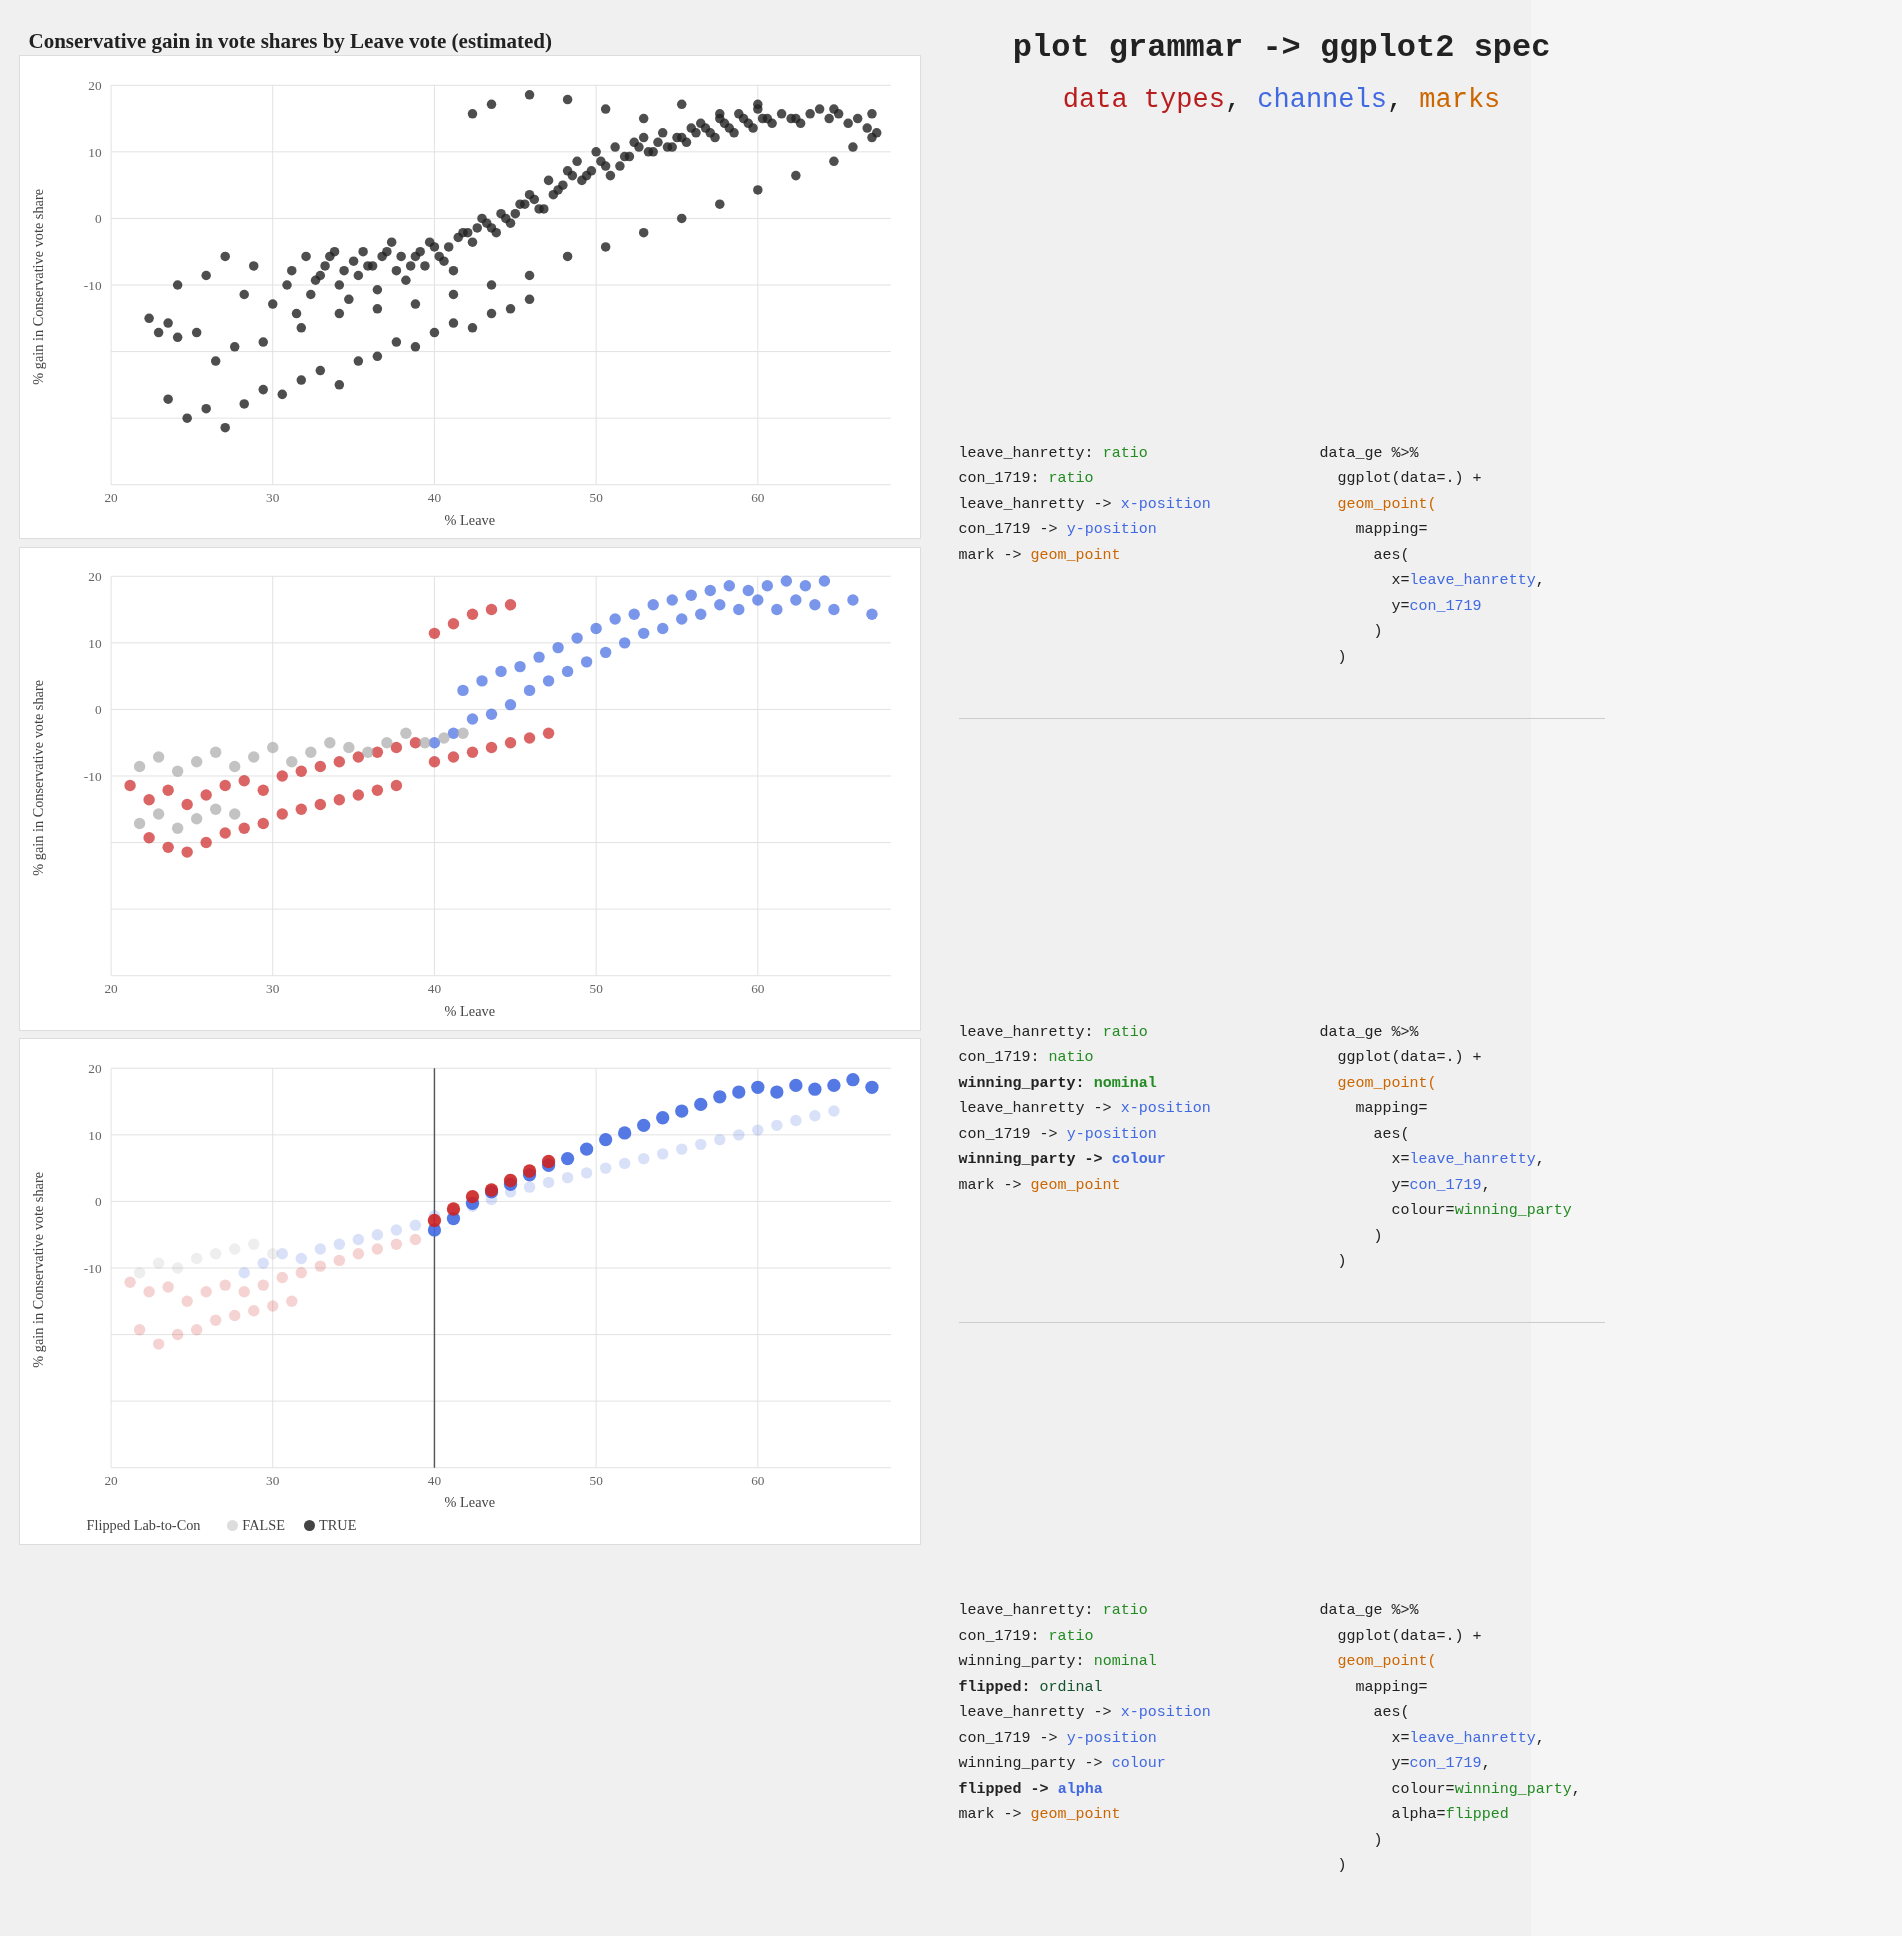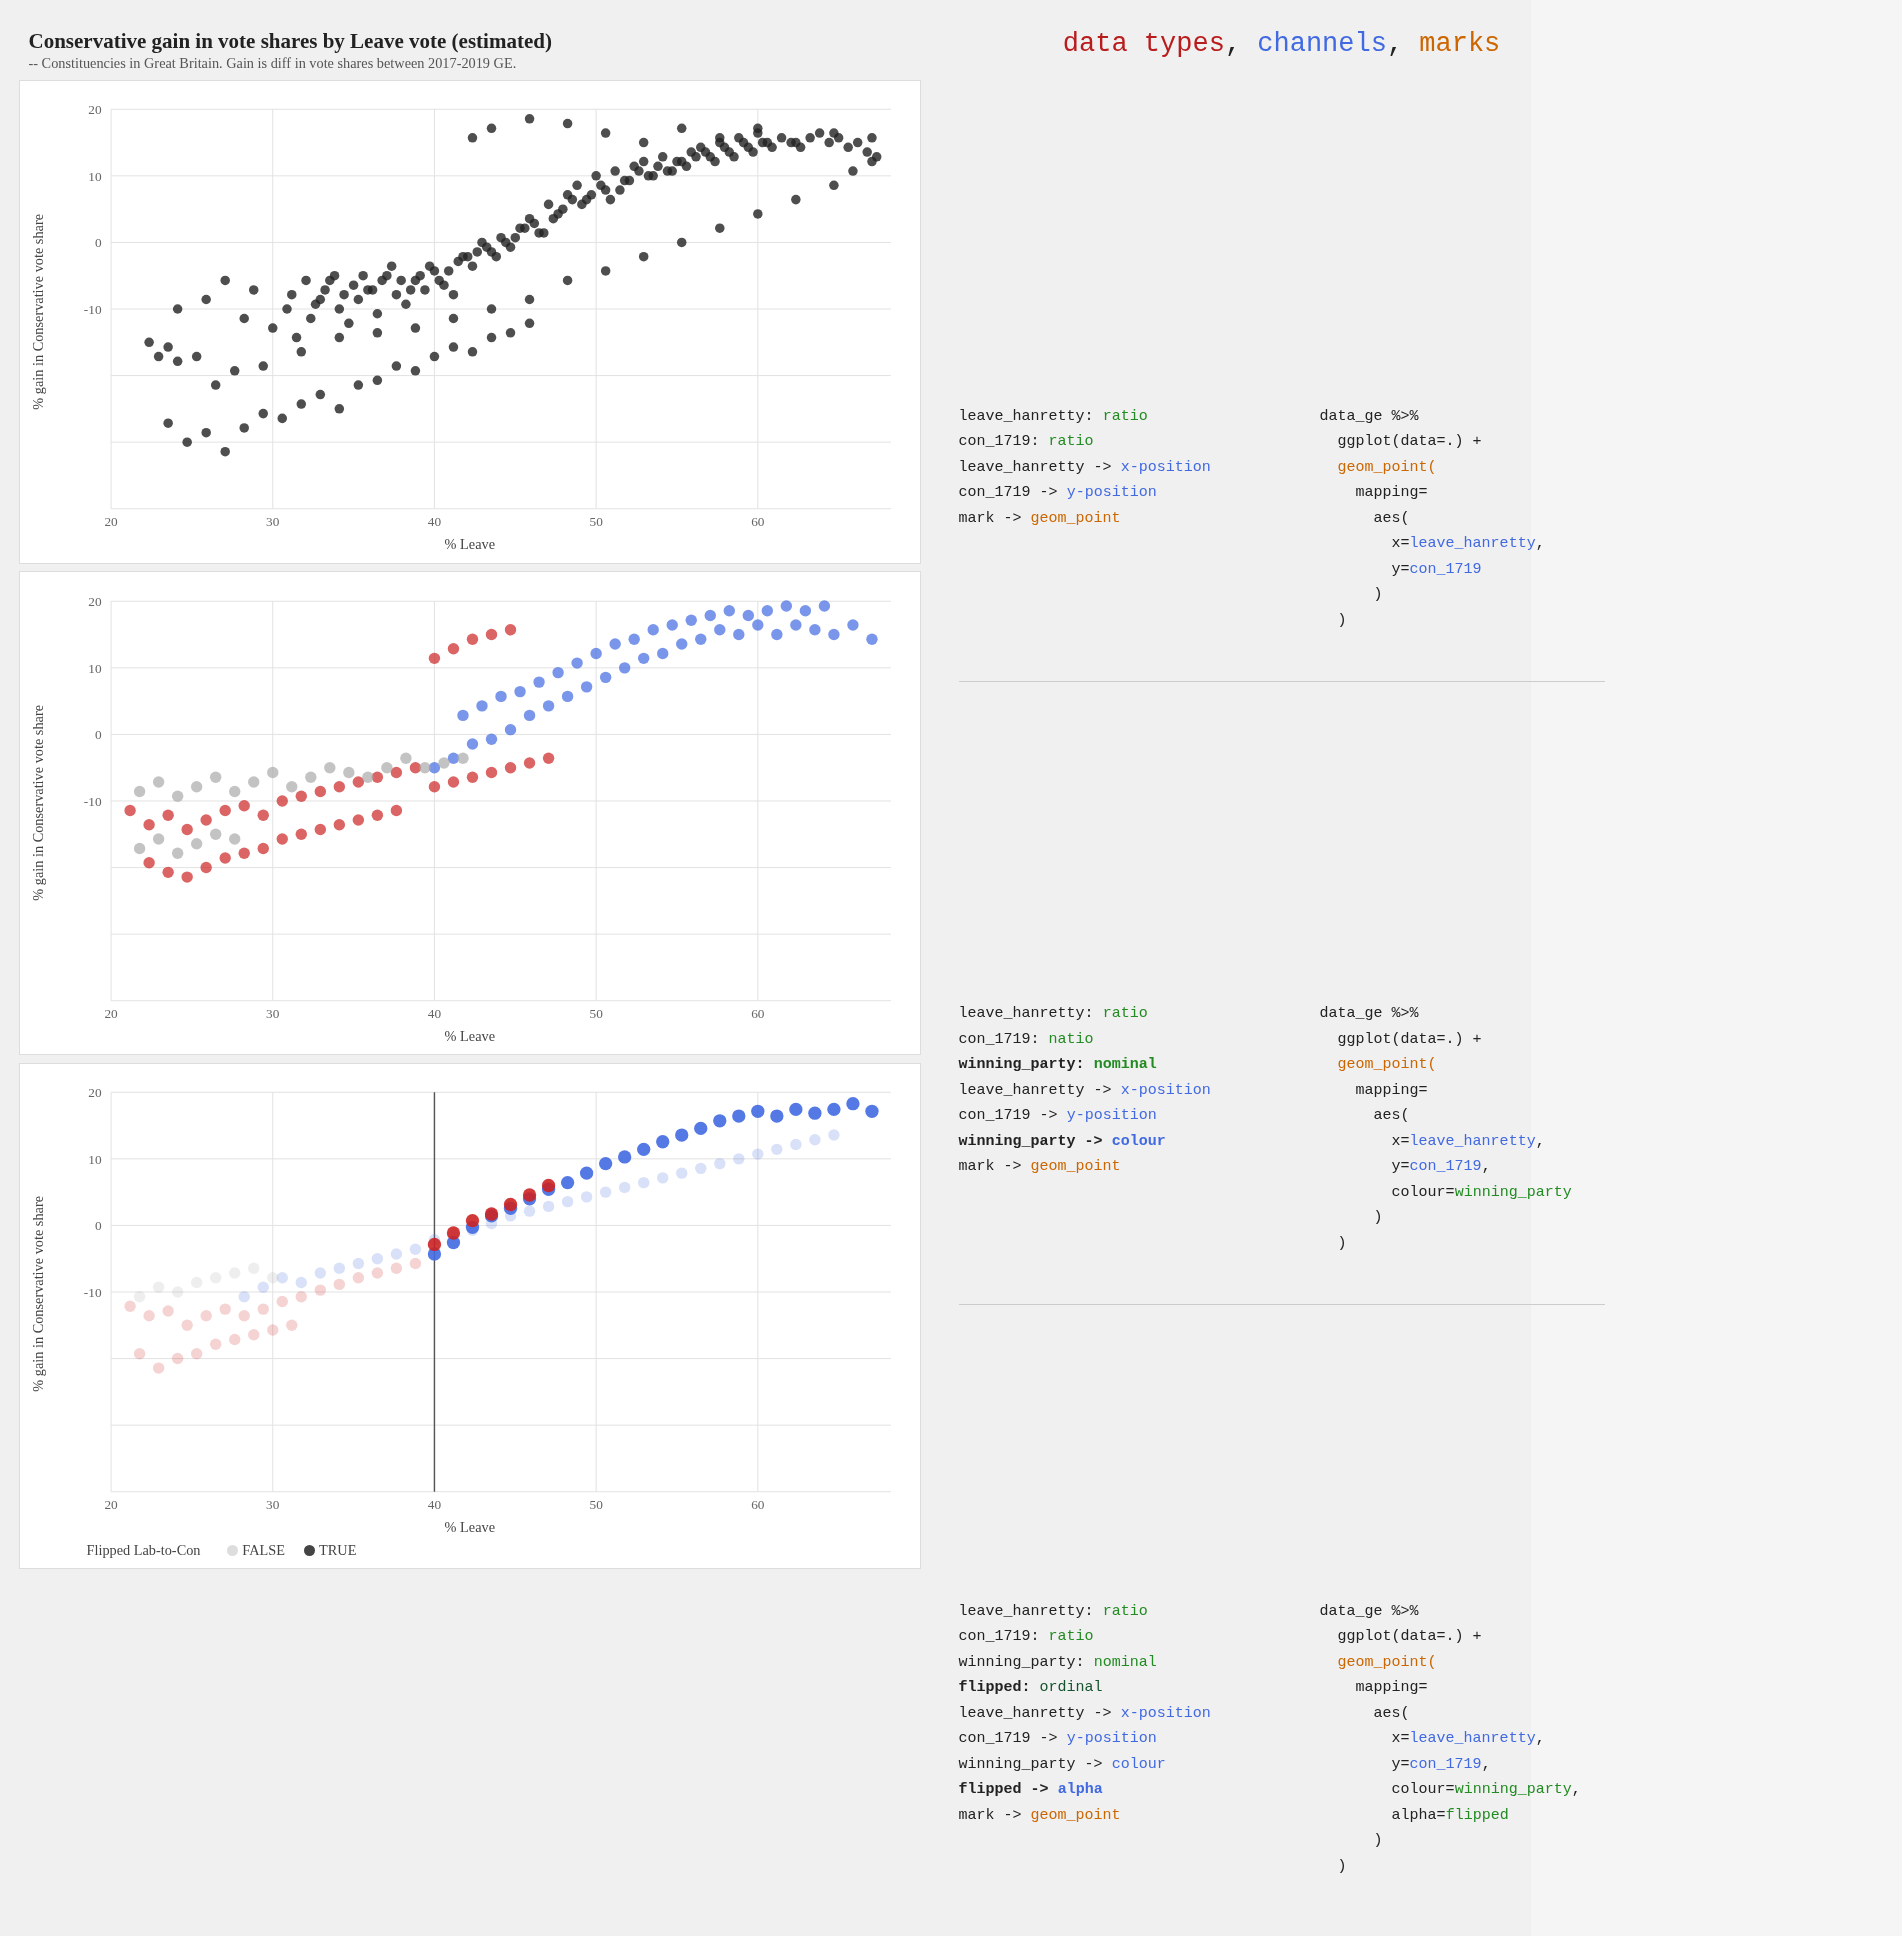--- a/index.html
+++ b/index.html
@@ -139,21 +139,20 @@
   </style>
 </head>
 <body>
 
 <div class="page-container">
 
   <div class="left-panel">
 
     <div style="padding: 9.5px 9.5px 0 9.5px;">
       <div class="chart-title">Conservative gain in vote shares by Leave vote (estimated)</div>
-      <div class="chart-subtitle">-- Constituencies in Great Britain. Gain is diff in vote shares between 2017-2019 GE.</div>
     </div>
 
     <div class="chart-section">
       <div style="display: flex; align-items: center;">
         <div style="writing-mode: vertical-rl; transform: rotate(180deg); font-size: 14.3px; color: #444; margin-right: 7.6px; white-space: nowrap;">% gain in Conservative vote share</div>
         <div style="flex: 1;">
           <svg viewBox="0 0 900 460" width="856" height="438">
 
             <line x1="60" y1="20" x2="880" y2="20" stroke="#e0e0e0" stroke-width="1"></line>
             <line x1="60" y1="90" x2="880" y2="90" stroke="#e0e0e0" stroke-width="1"></line>
@@ -659,20 +658,21 @@
           <span>TRUE</span>
         </span>
       </div>
     </div>
 
   </div>
 
   <div class="right-panel">
 
     <div style="text-align: center; margin-bottom: 9.5px;">
+      <div class="right-panel-title">plot grammar -&gt; ggplot2 spec</div>
       <div style="font-size: 27px; font-family: 'Courier New', monospace; text-align: center;">
         <span style="color: #b91c1c;">data types</span><span style="color: #222;">, </span><span style="color: #4169e1;">channels</span><span style="color: #222;">, </span><span style="color: #cc6600;">marks</span>
       </div>
     </div>
 
     <div class="right-section" style="flex: 1; display:flex; align-items:center; padding: 19px 0;">
       <div class="code-row">
         <div class="code-col-left code-block">
           <div><span style="color:#222;">leave_hanretty: </span><span style="color:#228B22;">ratio</span></div>
           <div><span style="color:#222;">con_1719: </span><span style="color:#228B22;">ratio</span></div>

